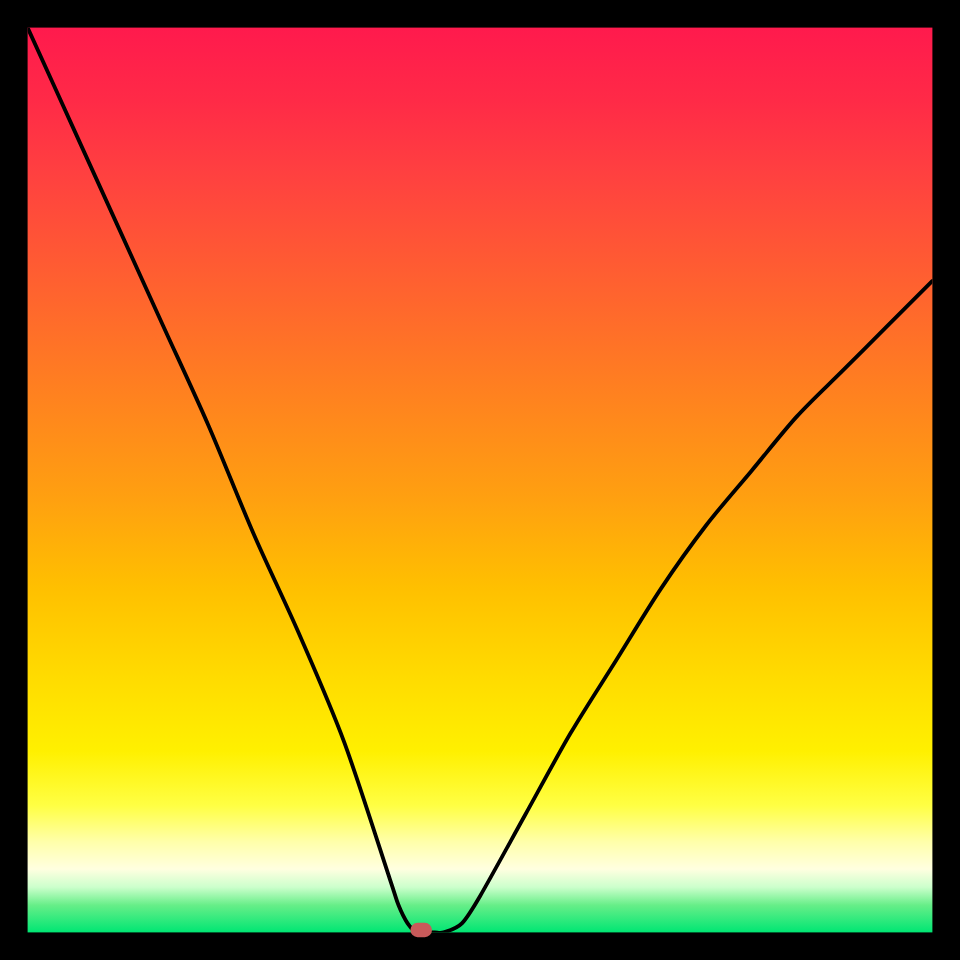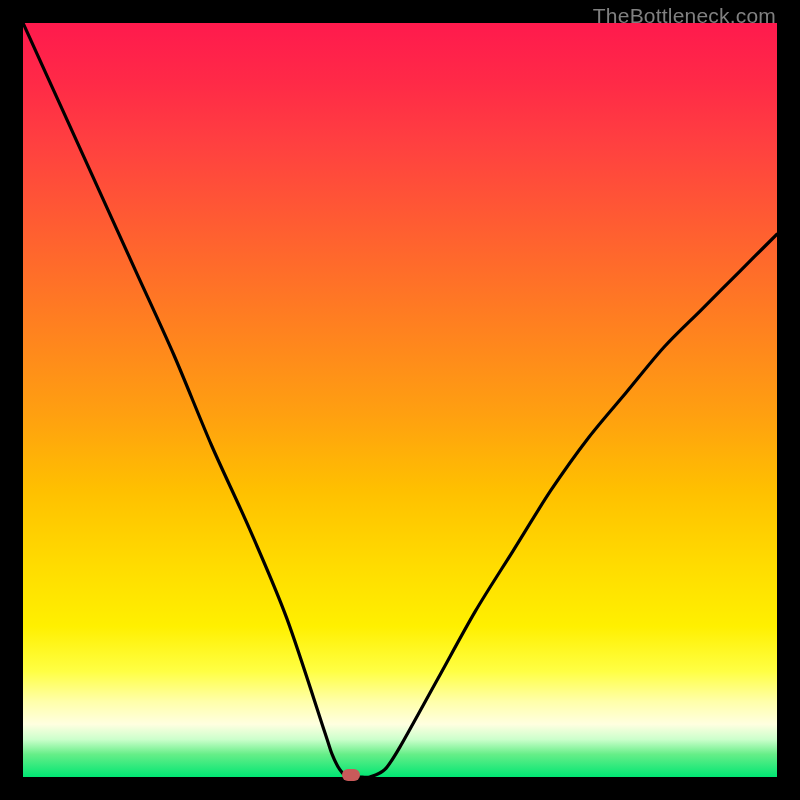--- a/index.html
+++ b/index.html
@@ -70,14 +70,13 @@
 </head>
 <body>
 
 <div class="frame">
   <div class="plot-area">
     <svg class="curve" viewBox="0 0 754 754" preserveAspectRatio="none">
       <path id="curve-path" d="M 0 0 C 5.655 12.44099999999999, 26.39 58.05799999999994, 37.7 82.93999999999994 C 49.010000000000005 107.82199999999995, 64.09 140.998, 75.4 165.88 C 86.71000000000001 190.762, 101.78999999999999 223.938, 113.1 248.82 C 124.41 273.702, 139.49 305.74699999999996, 150.8 331.75999999999993 C 162.11 357.7729999999999, 177.19 396.22700000000003, 188.5 422.24 C 199.81 448.253, 214.89 479.167, 226.2 505.17999999999995 C 237.51 531.193, 252.58999999999997 565.1229999999999, 263.9 595.66 C 275.21 626.197, 294.814 688.402, 301.6 708.76 C 308.386 729.1179999999999, 306.878 725.725, 309.14 731.38 C 311.402 737.035, 314.418 743.067, 316.68 746.46 C 318.942 749.8530000000001, 321.95799999999997 752.869, 324.21999999999997 754 C 326.48199999999997 755.131, 329.498 754, 331.76 754 C 334.022 754, 337.038 754, 339.3 754 C 341.562 754, 343.44700000000006 755.131, 346.84000000000003 754 C 350.233 752.869, 357.39599999999996 750.984, 361.91999999999996 746.46 C 366.44399999999996 741.936, 369.08299999999997 737.412, 377 723.84 C 384.91700000000003 710.268, 403.39000000000004 676.338, 414.70000000000005 655.98 C 426.01000000000005 635.6220000000001, 441.09 607.347, 452.4 588.12 C 463.71 568.893, 478.79 545.896, 490.1 527.8 C 501.41 509.70399999999995, 516.49 484.445, 527.8 467.48 C 539.1099999999999 450.51500000000004, 554.1899999999999 429.403, 565.5 414.7 C 576.8100000000001 399.99699999999996, 591.8900000000001 383.032, 603.2 369.46 C 614.51 355.888, 629.59 336.661, 640.9 324.22 C 652.2099999999999 311.77900000000005, 667.2900000000001 297.83, 678.6 286.52 C 689.91 275.21, 704.99 260.13, 716.3 248.82 C 727.6099999999999 237.51, 748.345 216.775, 754 211.12" fill="none" stroke="#000" stroke-width="3.2" stroke-linecap="round" stroke-linejoin="round"></path>
     </svg>
     <div class="marker" id="marker" style="left: 318.99px; top: 746px;"></div>
   </div>
-  <div class="watermark">TheBottleneck.com</div>
 </div>
 
 </body></html>

